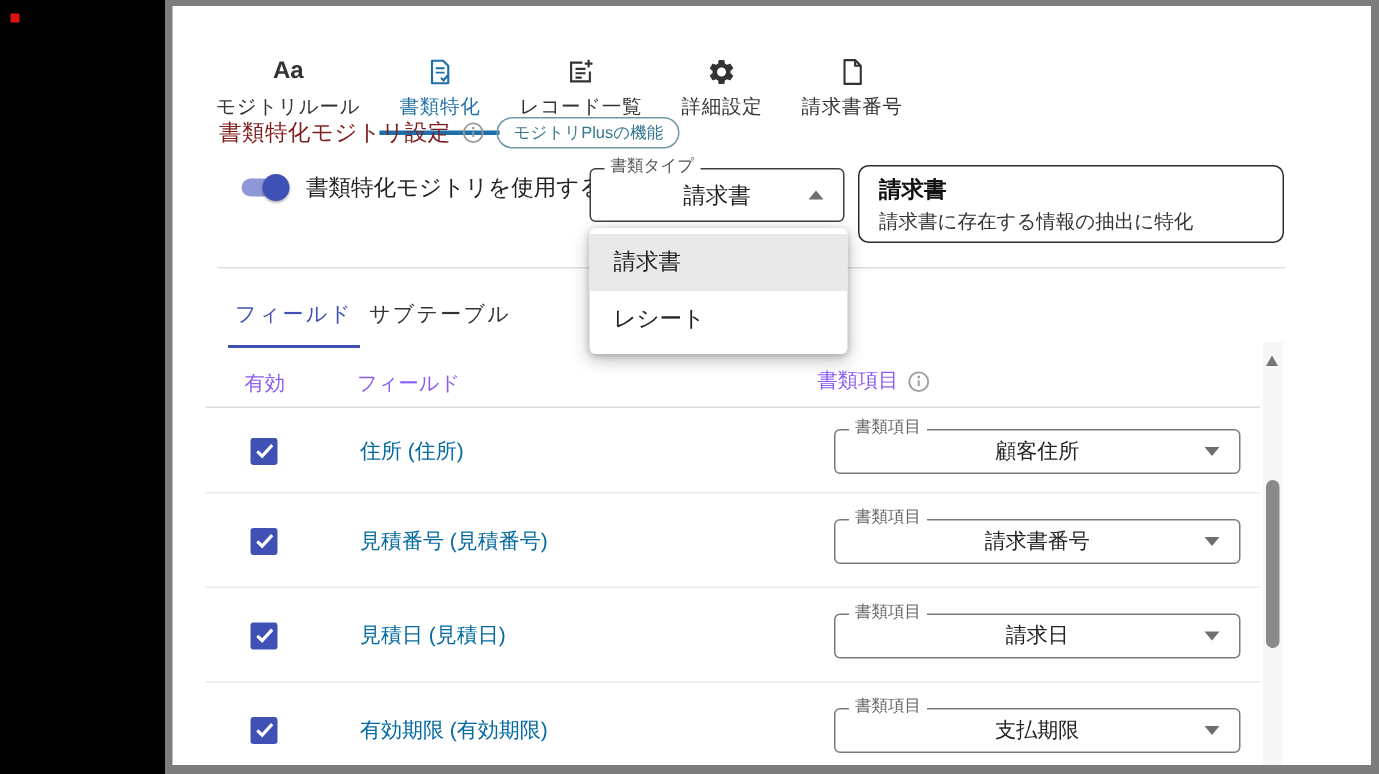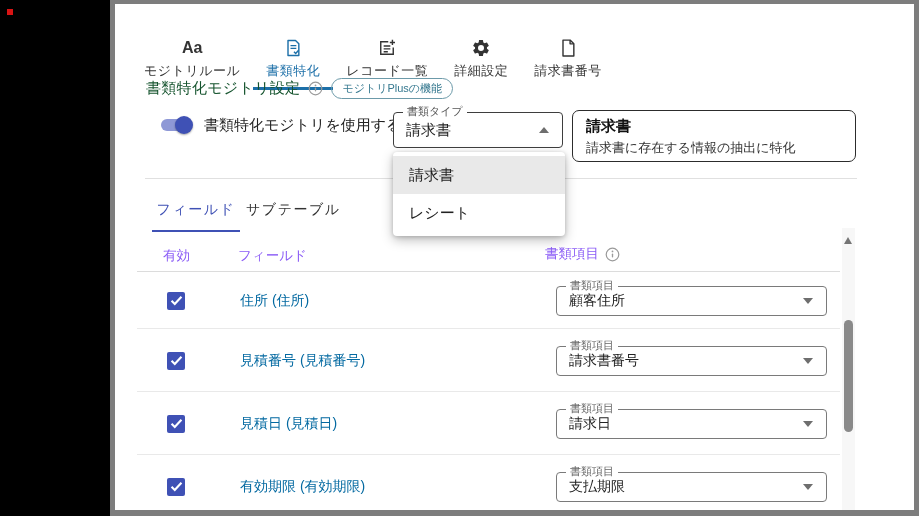--- a/index.html
+++ b/index.html
@@ -16,32 +16,32 @@
   .tabbar{position:absolute;top:0;left:16px;display:flex;}
   .htab{display:flex;flex-direction:column;align-items:center;justify-content:flex-end;gap:4px;
         padding:6px 13px 7px;border-bottom:3px solid transparent;color:#333;cursor:pointer;}
   .htab.selected{color:#1c6fa8;border-bottom-color:#1c6fa8;margin-top:28px;}
   .htab-icon{height:20px;display:flex;align-items:center;justify-content:center;}
   .htab-icon-text{font-size:16px;font-weight:600;}
   .htab-label{font-size:13px;letter-spacing:.5px;white-space:nowrap;}
 
   
   .heading-row{position:absolute;top:74px;left:31px;display:flex;align-items:center;gap:8px;}
-  .heading-title{font-size:15px;font-weight:500;color:#14532d;letter-spacing:.3px;}
+  .heading-title{font-size:15px;font-weight:500;color:#7f1d1d;letter-spacing:.3px;}
   .badge{font-size:11px;color:#35788f;border:1px solid #6c9aa9;border-radius:11px;padding:2px 10px;white-space:nowrap;}
 
   
   .toggle-row{position:absolute;top:111px;left:44px;display:flex;align-items:center;gap:11px;}
   .switch{width:34px;height:20px;position:relative;cursor:pointer;}
   .switch-track{position:absolute;left:2px;top:4px;width:30px;height:12px;border-radius:7px;background:#8e98d6;}
   .switch-knob{position:absolute;right:0;top:1px;width:18px;height:18px;border-radius:50%;background:#3f51b5;box-shadow:0 1px 2px rgba(0,0,0,.35);}
   .toggle-label{font-size:15px;color:#222;}
 
   
-  .outlined{position:relative;background:#fff;border-radius:4px;box-sizing:border-box;display:flex;align-items:center;cursor:pointer;}
+  .outlined{position:relative;background:#fff;border-radius:4px;box-sizing:border-box;display:flex;align-items:center;cursor:pointer;justify-content:center;}
   .float-label{position:absolute;top:-7px;left:9px;background:#fff;padding:0 4px;font-size:11px;line-height:1;color:#555;white-space:nowrap;}
   .doctype-select{position:absolute;left:278px;top:108px;width:170px;height:36px;border:1px solid #3e3e3e;padding:0 12px;}
   .doctype-select .select-value{font-size:15px;color:#222;}
   .arrow-up{position:absolute;right:13px;width:0;height:0;border-left:5px solid transparent;border-right:5px solid transparent;border-bottom:6px solid #6e6e6e;}
   .arrow-down{position:absolute;right:13px;width:0;height:0;border-left:5px solid transparent;border-right:5px solid transparent;border-top:6px solid #6e6e6e;}
 
   
   .info-box{position:absolute;left:457px;top:106px;width:284px;height:52px;border:1.5px solid #2c2c2c;border-radius:7px;box-sizing:border-box;padding:6px 13px;}
   .info-title{font-size:15px;font-weight:700;color:#111;}
   .info-desc{font-size:13px;color:#333;margin-top:3px;white-space:nowrap;}

